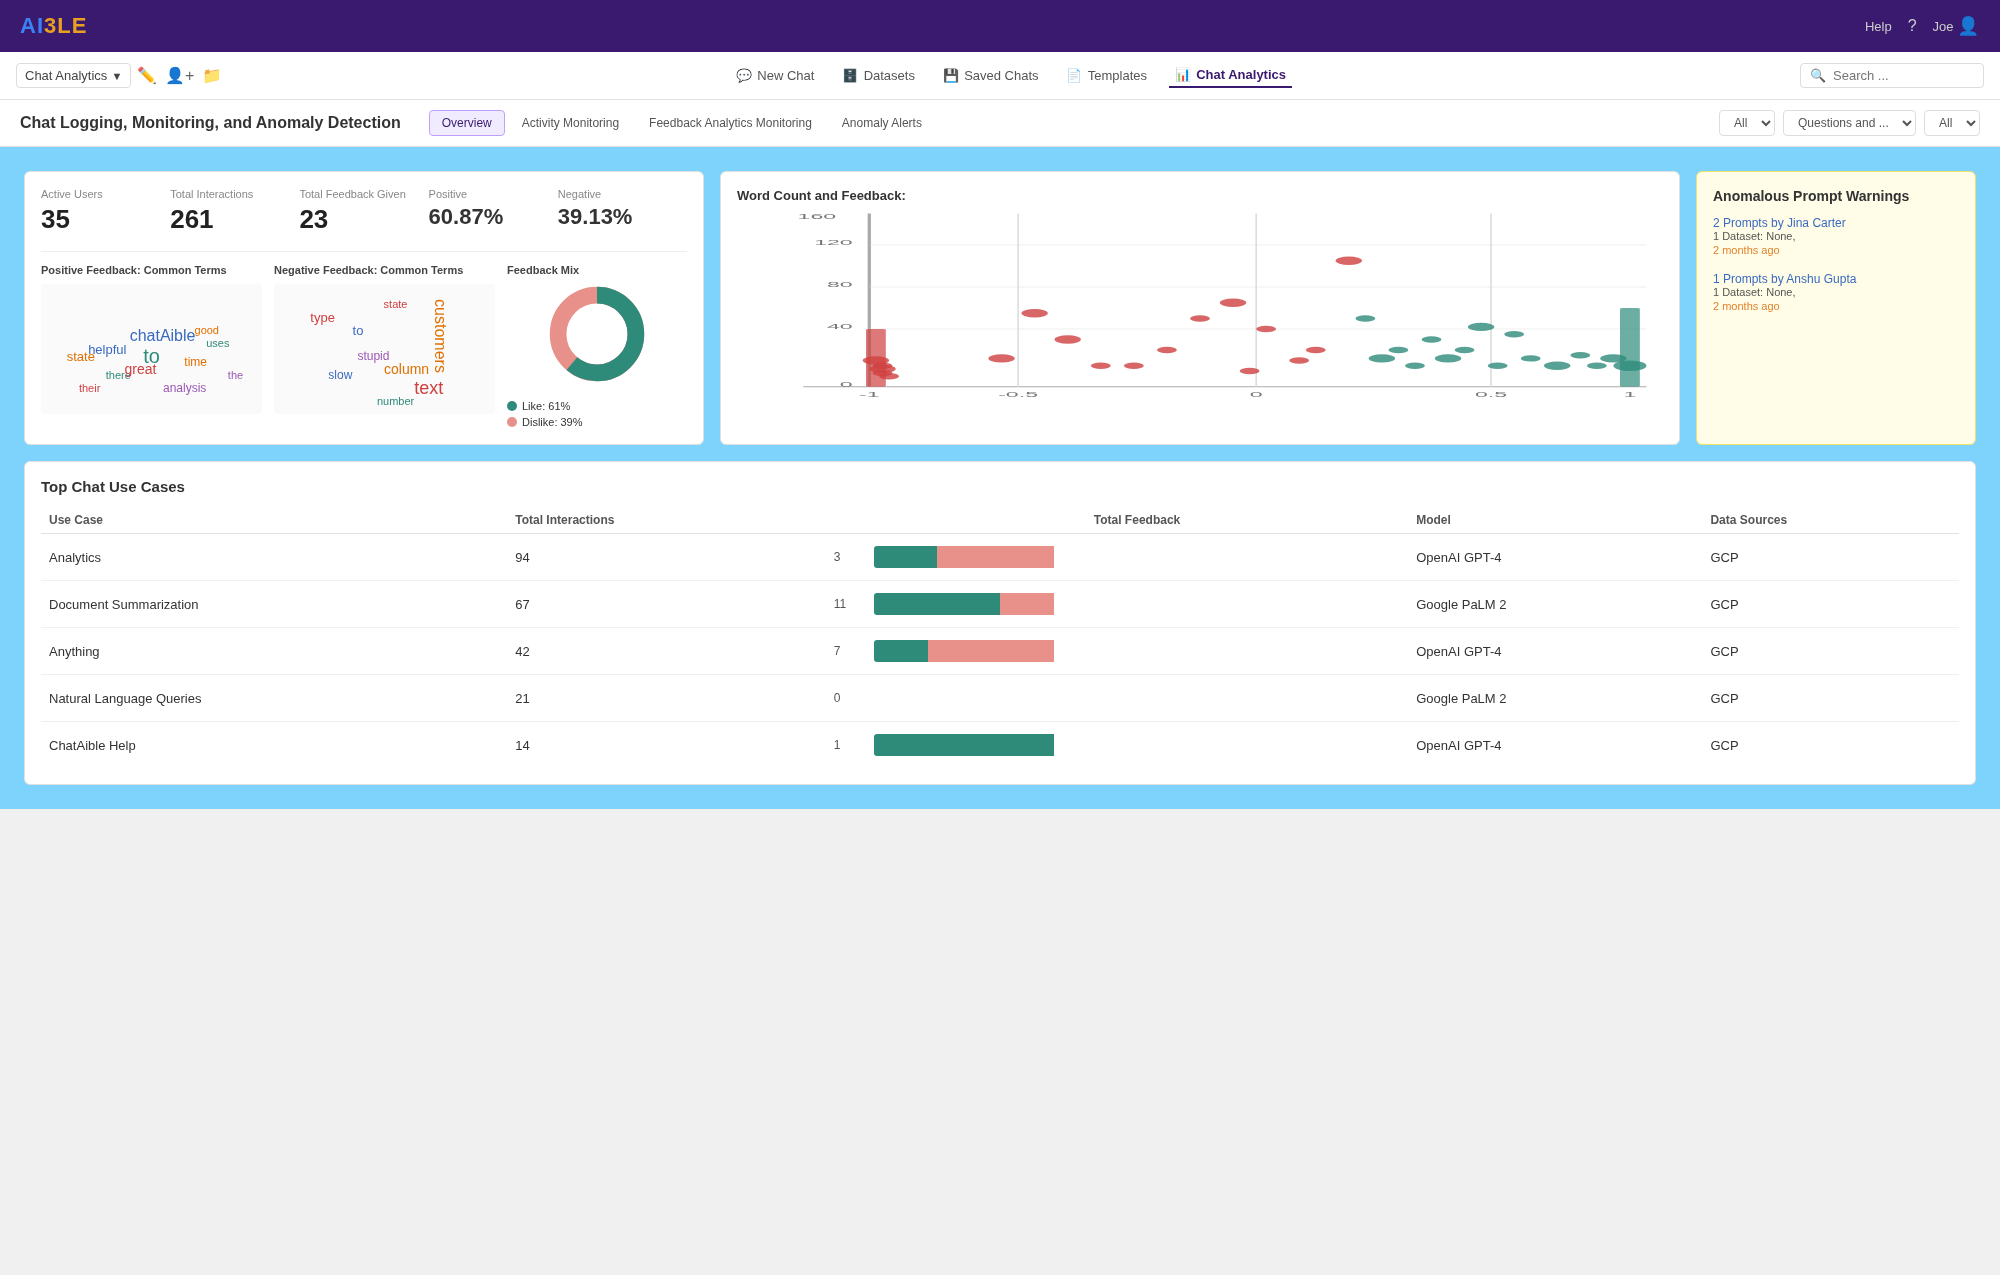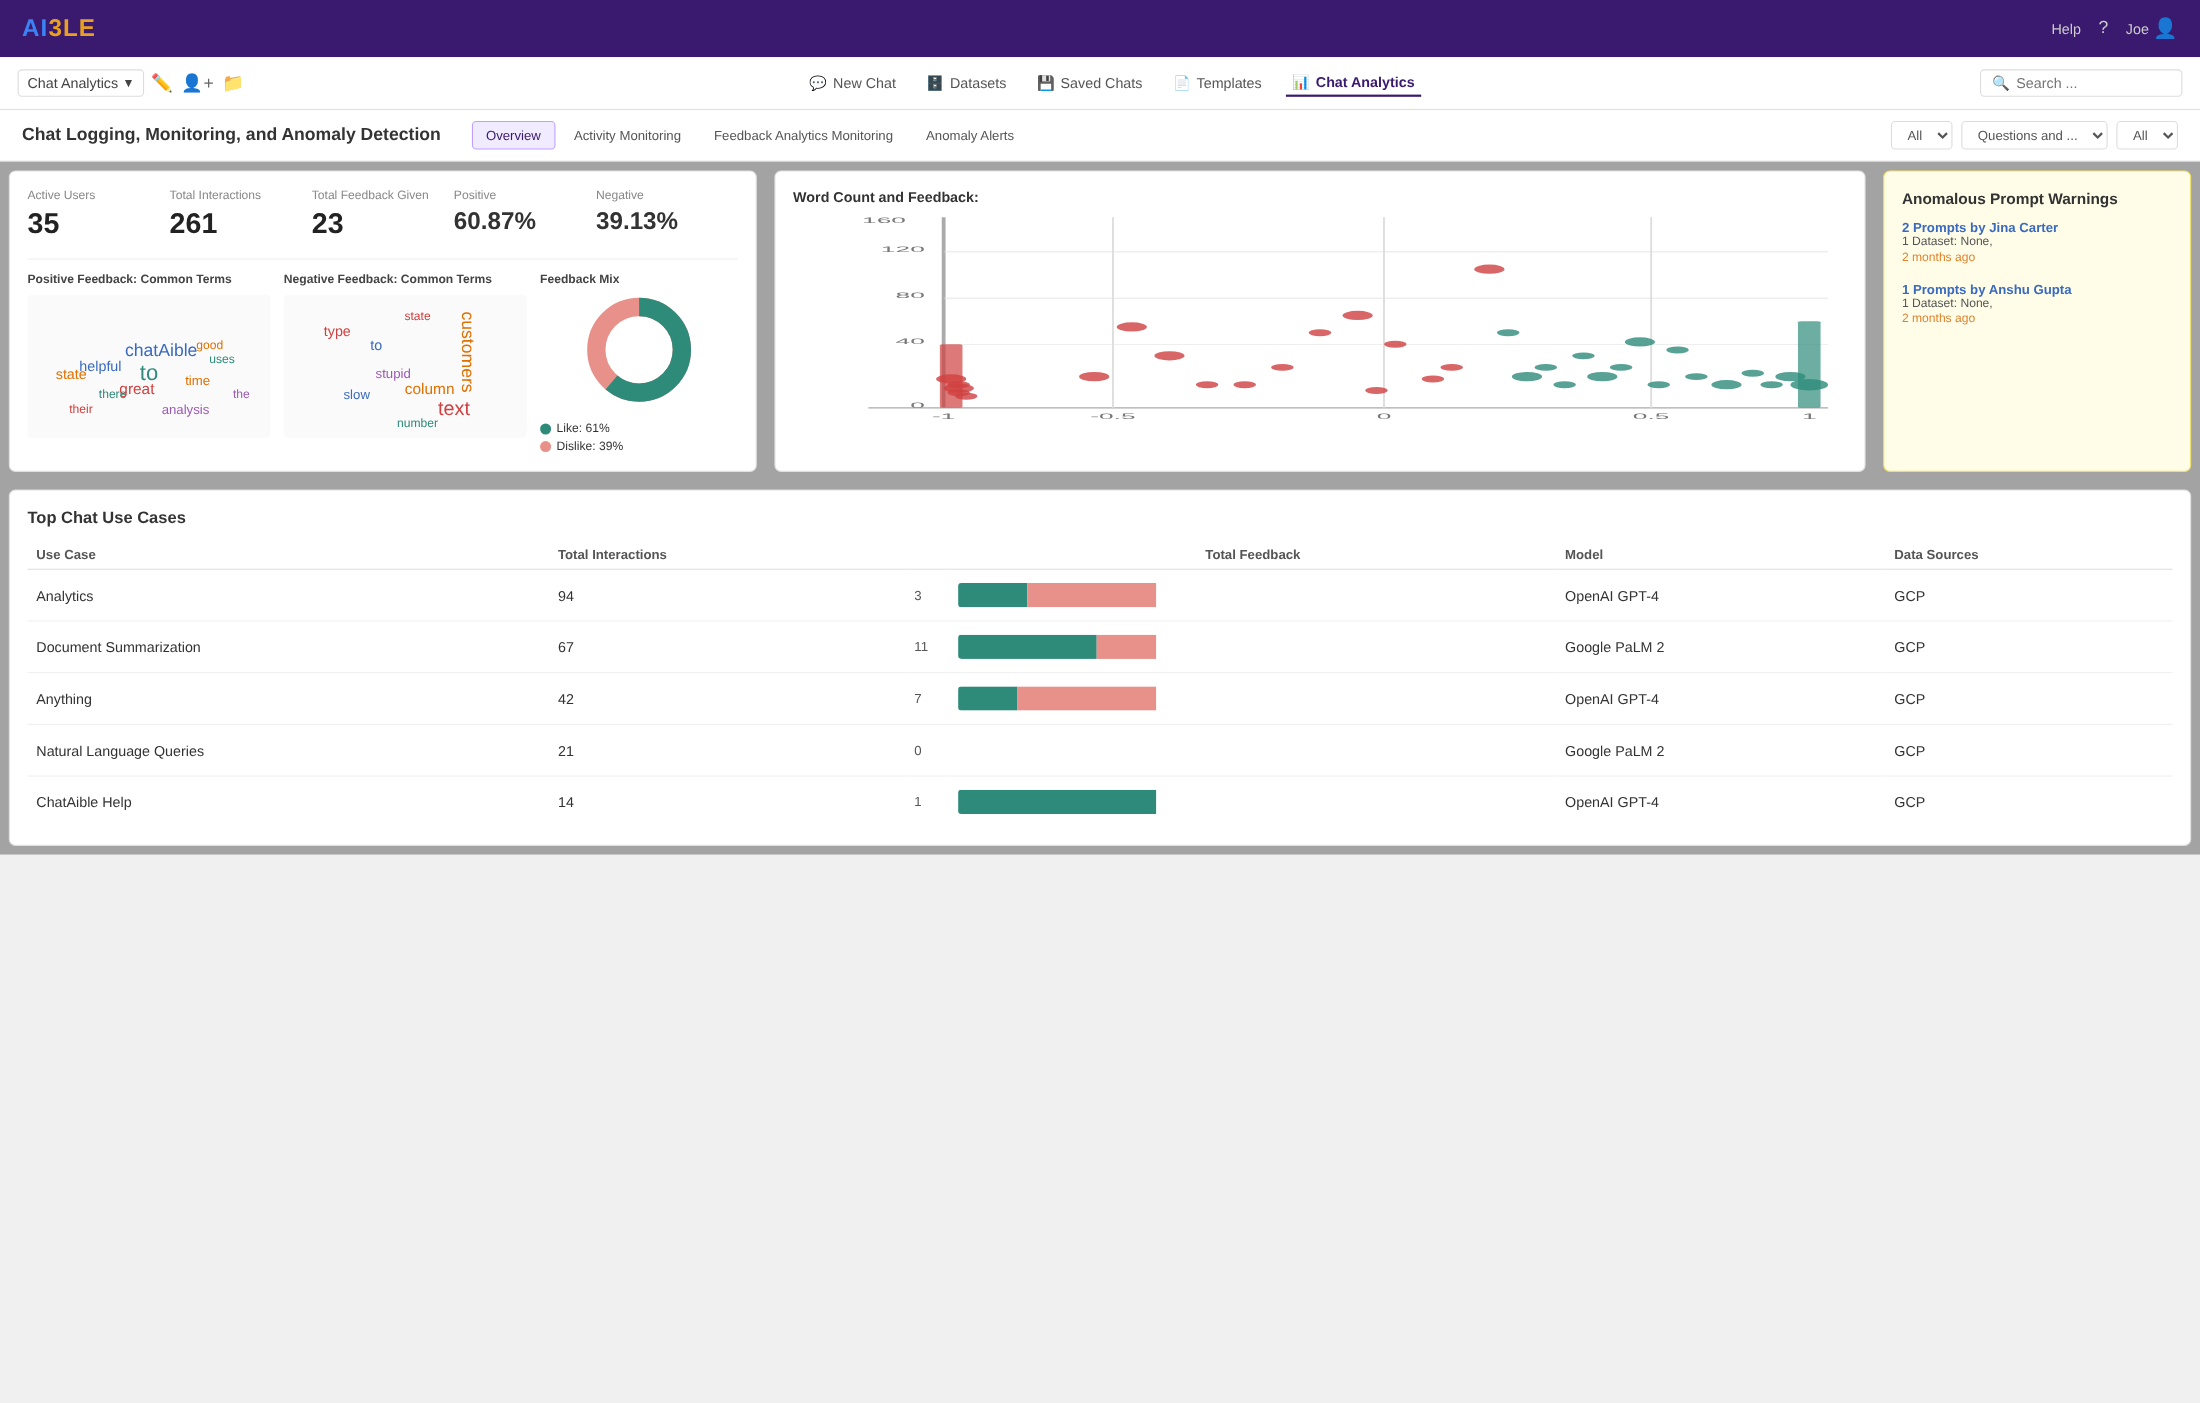--- a/index.html
+++ b/index.html
@@ -28,21 +28,21 @@
     
     .sub-header { background: #fff; display: flex; align-items: center; padding: 10px 20px; border-bottom: 1px solid #e0e0e0; gap: 12px; }
     .sub-header h1 { font-size: 16px; font-weight: 700; color: #333; margin-right: 16px; }
     .sub-tabs { display: flex; gap: 4px; }
     .sub-tab { padding: 5px 12px; border-radius: 4px; font-size: 12px; cursor: pointer; color: #555; border: 1px solid transparent; }
     .sub-tab.active { background: #f0ebff; color: #3a1a6e; border-color: #c0a0ff; }
     .filter-row { display: flex; gap: 8px; margin-left: auto; padding-left: 28px; }
     .filter-select { border: 1px solid #ddd; border-radius: 4px; padding: 4px 10px; font-size: 12px; color: #555; cursor: pointer; background: #fff; }
 
     
-    .main { padding: 8px; background: #a3a3a3; }
+    .main { padding: 24px; background: #7dd3fc; }
 
     
     .stats-row { display: flex; gap: 16px; margin-bottom: 16px; }
     .stats-panel { background: #fff; border: 1px solid #e0e0e0; border-radius: 6px; padding: 16px; flex: 0 0 680px; }
     .stats-numbers { display: flex; gap: 0; border-bottom: 1px solid #eee; padding-bottom: 16px; margin-bottom: 12px; }
     .stat-item { flex: 1; }
     .stat-label { font-size: 11px; color: #888; margin-bottom: 4px; }
     .stat-value { font-size: 26px; font-weight: 700; color: #222; }
     .stat-value.pct { font-size: 22px; color: #333; }
     .word-charts { display: flex; gap: 12px; align-items: flex-start; }
@@ -54,21 +54,21 @@
 
     
     .scatter-panel { background: #fff; border: 1px solid #e0e0e0; border-radius: 6px; padding: 16px; flex: 1; min-width: 0; }
     .scatter-title { font-size: 13px; font-weight: 600; color: #333; }
 
     
     .alerts-panel { background: #fffde7; border: 1px solid #f0e068; border-radius: 6px; padding: 16px; flex: 0 0 280px; }
     .alerts-title { font-size: 14px; font-weight: 700; color: #333; margin-bottom: 12px; }
     .alert-item { margin-bottom: 16px; }
     .alert-item:last-child { margin-bottom: 0; }
-    .alert-name { font-size: 12px; color: #3a6abf; font-weight: 700; cursor: pointer; }
+    .alert-name { font-size: 12px; color: #3a6abf; font-weight: 400; cursor: pointer; }
     .alert-detail { font-size: 11px; color: #555; }
     .alert-time { font-size: 11px; color: #e0832e; margin-top: 2px; }
 
     
     .table-section { background: #fff; border: 1px solid #e0e0e0; border-radius: 6px; padding: 16px; }
     .table-title { font-size: 15px; font-weight: 700; color: #333; margin-bottom: 12px; }
     table { width: 100%; border-collapse: collapse; }
     thead th { font-size: 12px; color: #555; font-weight: 600; text-align: left; padding: 6px 8px; border-bottom: 1px solid #e0e0e0; }
     tbody td { font-size: 13px; color: #333; padding: 12px 8px; border-bottom: 1px solid #f0f0f0; vertical-align: middle; }
     tbody tr:last-child td { border-bottom: none; }

